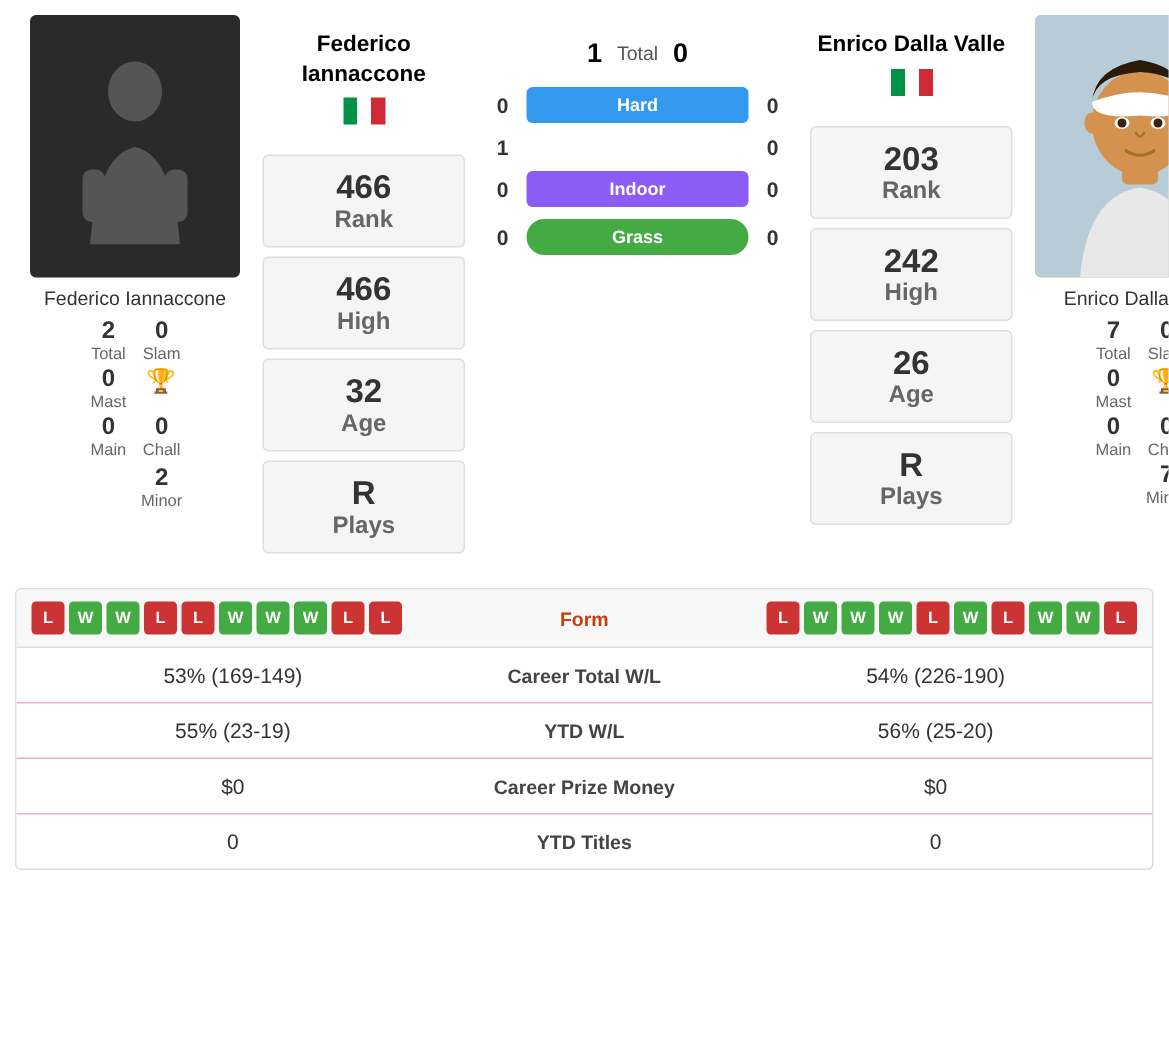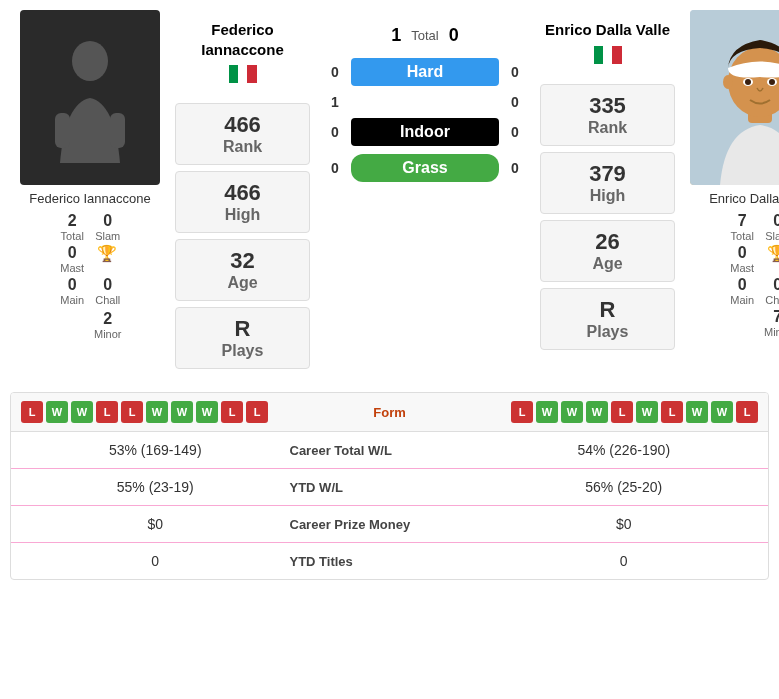--- a/index.html
+++ b/index.html
@@ -150,29 +150,29 @@
       width: 20px;
       text-align: center;
       color: #333;
     }
 
     .surface-btn {
       flex: 1;
       text-align: center;
       padding: 5px 8px;
       border-radius: 4px;
-      font-size: 16px;
+      font-size: 12px;
       font-weight: bold;
       color: #fff;
       margin: 0 6px;
     }
 
     .surface-hard { background: #3399ee; }
     .surface-clay { background: #ee9900; }
-    .surface-indoor { background: #000000; }
+    .surface-indoor { background: #8b5cf6; }
     .surface-grass { background: #44aa44; border-radius: 12px; }
 
     
     .right-stats-panel {
       width: 145px;
       flex-shrink: 0;
       display: flex;
       flex-direction: column;
       align-items: center;
       padding: 10px 5px;
@@ -237,21 +237,21 @@
 
     .data-left, .data-right {
       flex: 1;
       text-align: center;
       font-size: 14px;
       color: #333;
     }
 
     .data-center {
       width: 200px;
-      text-align: left;
+      text-align: center;
       font-weight: bold;
       font-size: 13px;
       color: #444;
     }
 
     
     .player-photo-right-bg {
       width: 140px;
       height: 175px;
       background: linear-gradient(180deg, #c8d8e8 0%, #e8d0b0 60%, #d4c090 100%);
@@ -395,25 +395,25 @@
     </div>
 
     <div class="right-stats-panel">
       <div class="panel-name">
         <div style="font-size:15px;font-weight:bold;text-align:center;line-height:1.3;">Enrico Dalla Valle</div>
       </div>
       <div class="flag-container">
         <div class="flag flag-it"></div>
       </div>
       <div class="stat-box">
-        <div class="big-num">335</div>
+        <div class="big-num">203</div>
         <div class="small-label">Rank</div>
       </div>
       <div class="stat-box">
-        <div class="big-num">379</div>
+        <div class="big-num">242</div>
         <div class="small-label">High</div>
       </div>
       <div class="stat-box">
         <div class="big-num">26</div>
         <div class="small-label">Age</div>
       </div>
       <div class="stat-box">
         <div class="big-num">R</div>
         <div class="small-label">Plays</div>
       </div>

